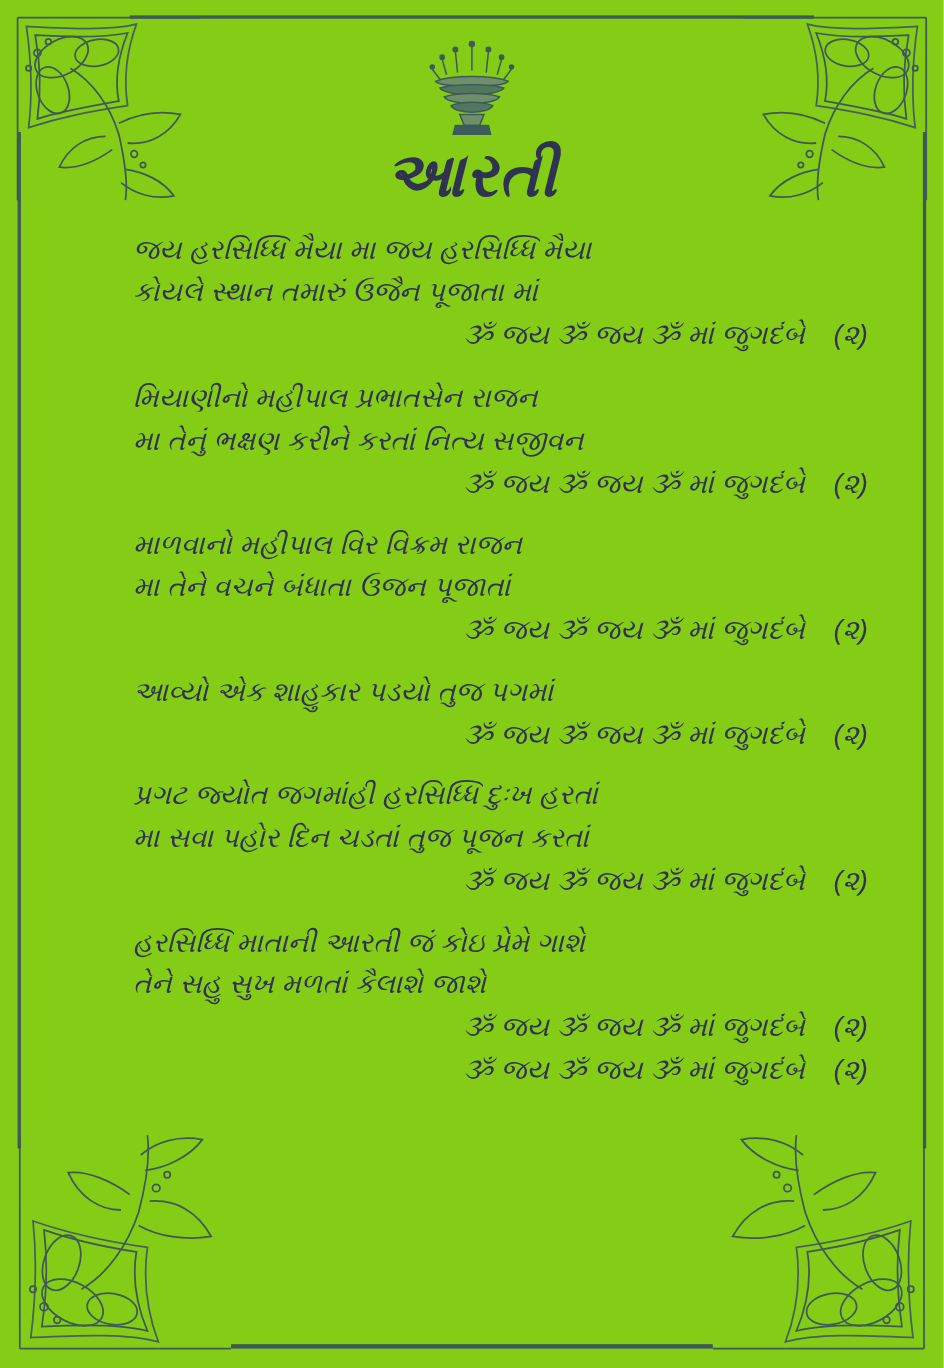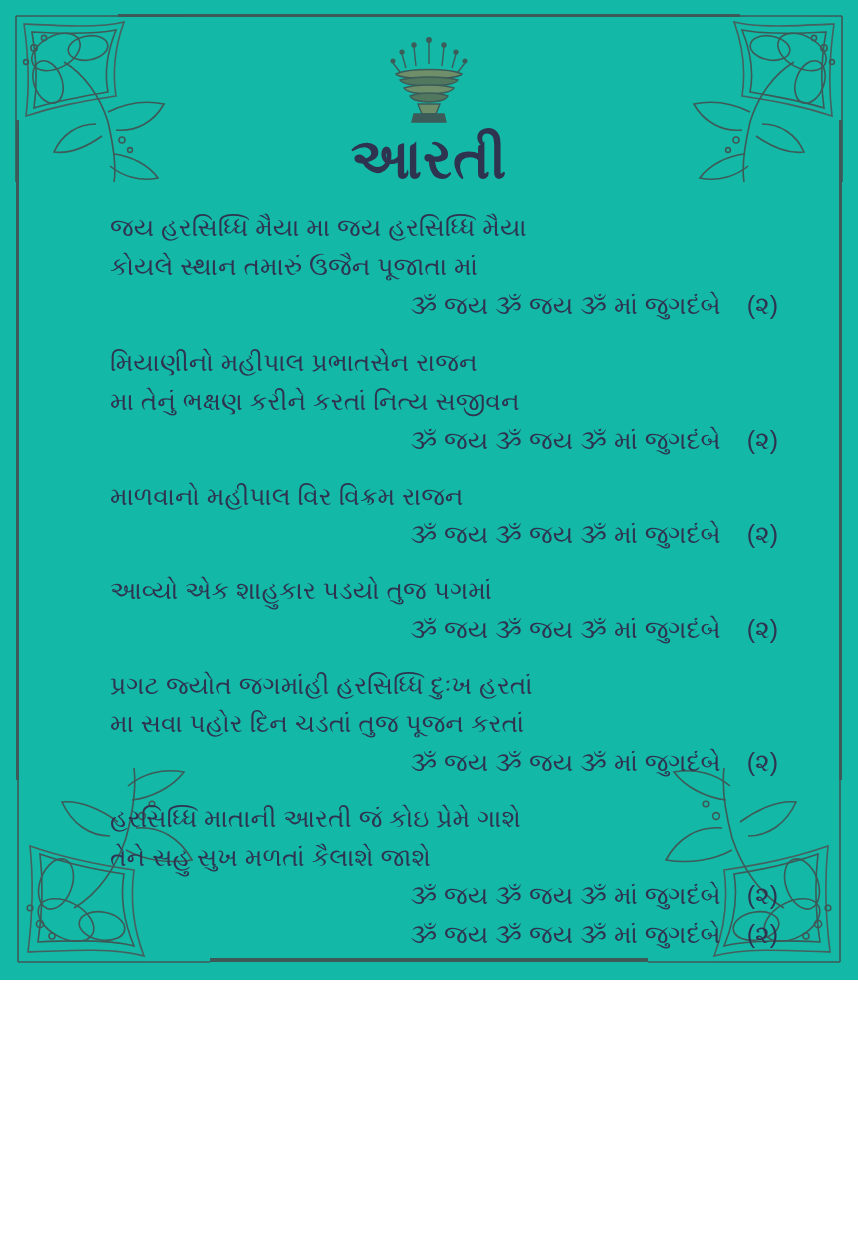--- a/index.html
+++ b/index.html
@@ -10,23 +10,24 @@
   body {
     width: 858px;
     height: 1244px;
     font-family: "Liberation Serif", "DejaVu Serif", serif;
     color: #2b2f4a;
     overflow: hidden;
   }
   .page {
     position: relative;
     width: 858px;
-    height: 980px;
-    background: #14b8a6;
+    height: 1244px;
+    background: #84cc16;
     box-sizing: border-box;
+    font-style: italic;
   }
 
   
   .frame-line {
     position: absolute;
     background: #3d5a58;
   }
   .frame-top    { left: 118px; right: 118px; top: 14px;  height: 3px; }
   .frame-bottom { left: 210px; right: 210px; bottom: 18px; height: 4px; }
   .frame-left   { top: 120px;  bottom: 200px; left: 16px;  width: 3px; }
@@ -66,21 +67,21 @@
     font-weight: 700;
     letter-spacing: 1px;
     color: #2e3350;
     font-family: "Liberation Sans", "DejaVu Sans", sans-serif;
   }
 
   
   .content {
     position: absolute;
     top: 208px;
-    left: 88px;
+    left: 99px;
     width: 690px;
   }
   .stanza {
     margin-bottom: 17px;
   }
   .stanza:first-child { margin-bottom: 19px; }
   .line {
     font-size: 25px;
     line-height: 1.55;
     color: #2e3350;
@@ -228,20 +229,21 @@
     </div>
 
     <div class="stanza">
       <div class="line body">મિયાણીનો મહીપાલ પ્રભાતસેન રાજન</div>
       <div class="line body">મા તેનું ભક્ષણ કરીને કરતાં નિત્ય સજીવન</div>
       <div class="line refrain"><span>ૐ જય ૐ જય ૐ માં જુગદંબે</span><span class="count">(૨)</span></div>
     </div>
 
     <div class="stanza">
       <div class="line body">માળવાનો મહીપાલ વિર વિક્રમ રાજન</div>
+      <div class="line body">મા તેને વચને બંધાતા ઉજન પૂજાતાં</div>
       <div class="line refrain"><span>ૐ જય ૐ જય ૐ માં જુગદંબે</span><span class="count">(૨)</span></div>
     </div>
 
     <div class="stanza">
       <div class="line body">આવ્યો એક શાહુકાર પડયો તુજ પગમાં</div>
       <div class="line refrain"><span>ૐ જય ૐ જય ૐ માં જુગદંબે</span><span class="count">(૨)</span></div>
     </div>
 
     <div class="stanza">
       <div class="line body">પ્રગટ જ્યોત જગમાંહી હરસિધ્ધિ દુઃખ હરતાં</div>

